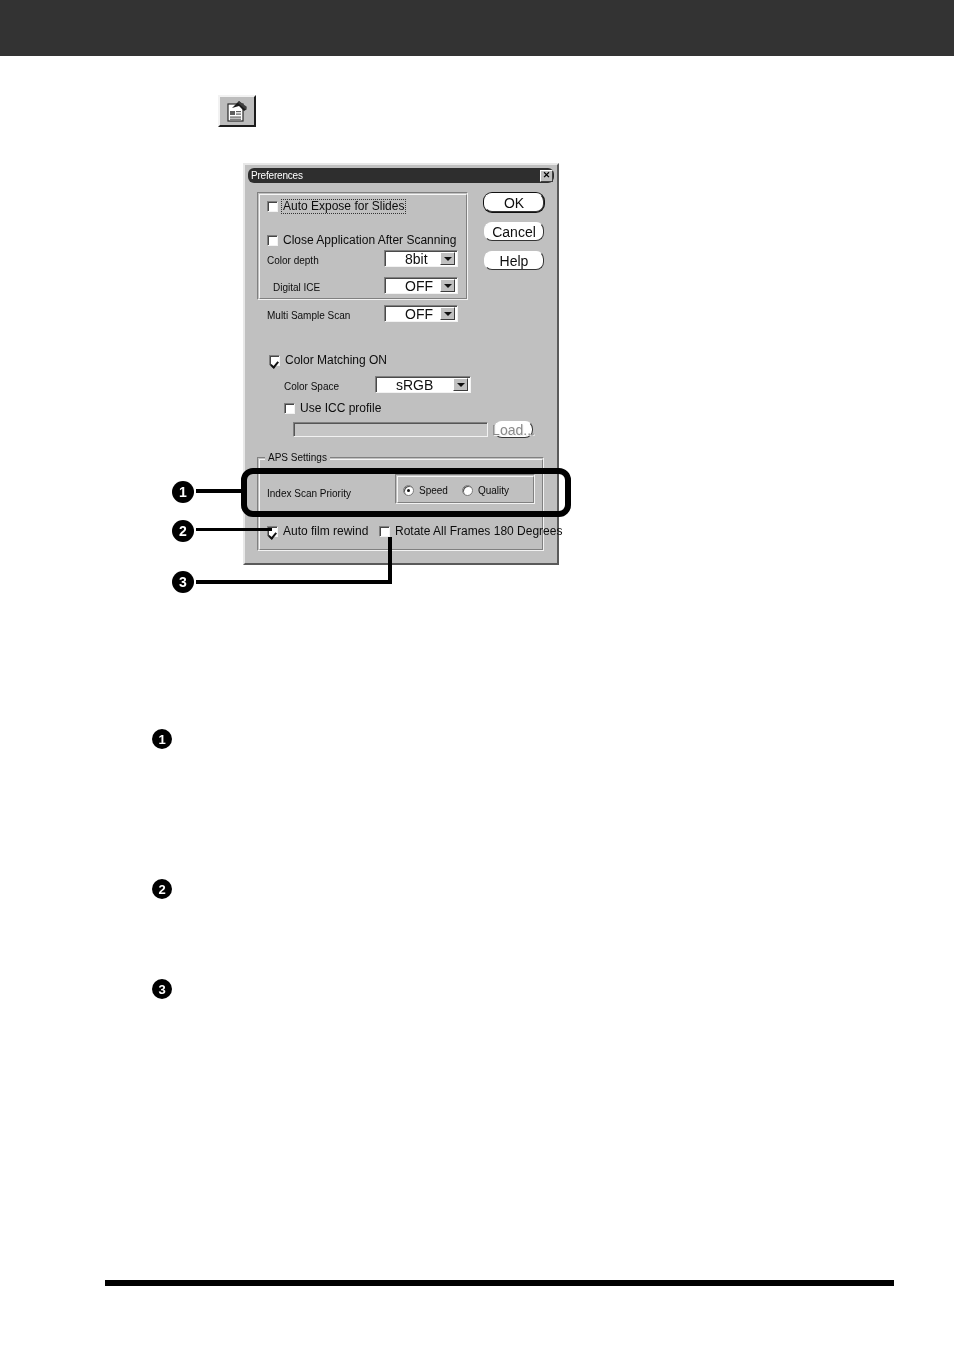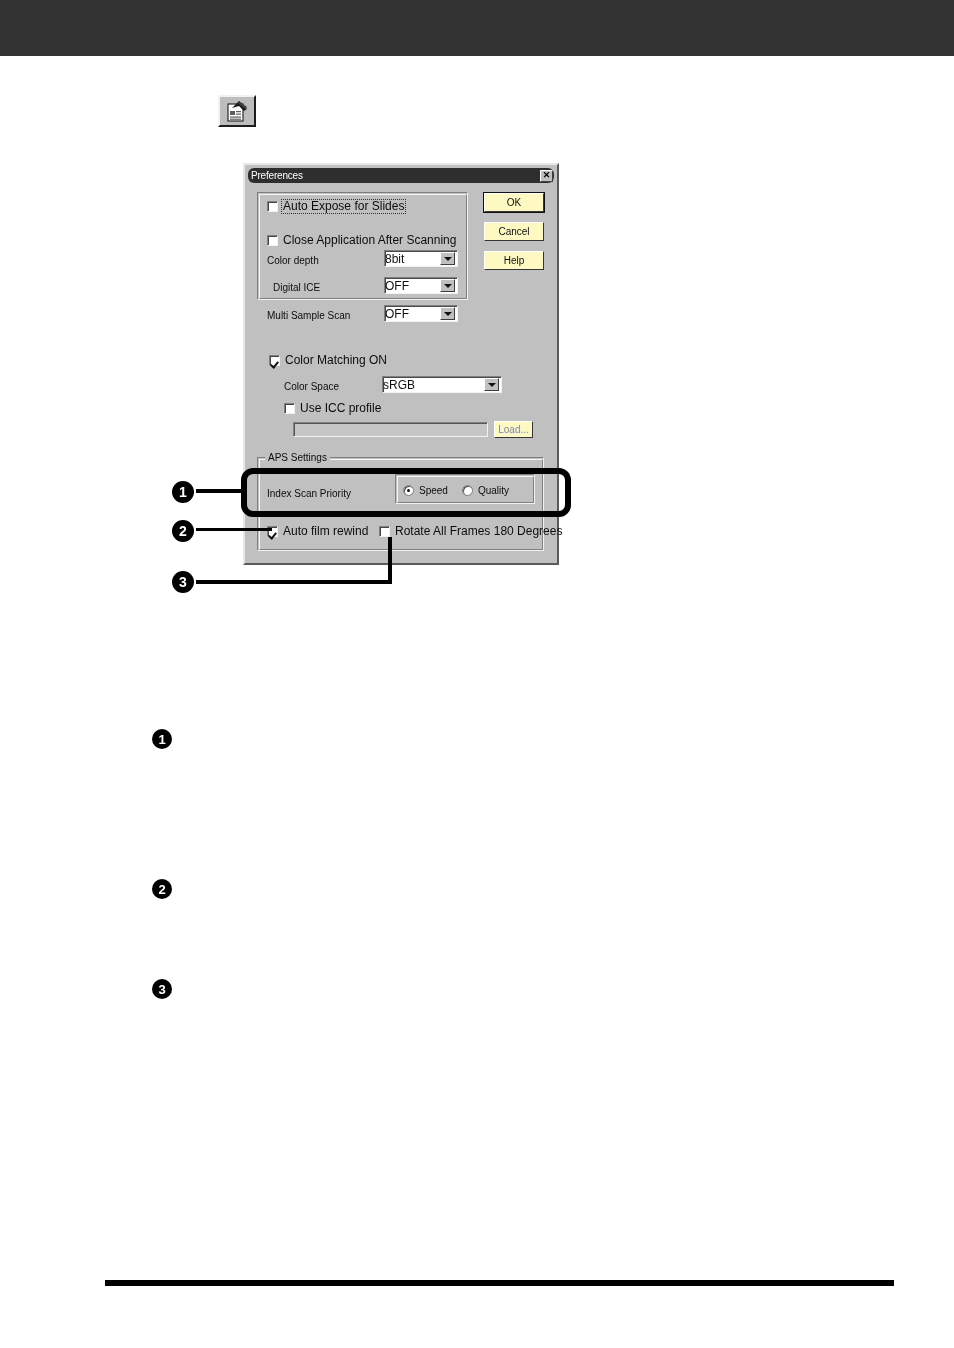--- a/index.html
+++ b/index.html
@@ -210,22 +210,22 @@
     border-left: 1px solid #808080;
     border-right: 1px solid #f2f2f2;
     border-bottom: 1px solid #f2f2f2;
     box-shadow: inset 1px 1px 0 #4a4a4a;
     box-sizing: border-box;
     display: flex;
     align-items: center;
   }
   .combo .val {
     flex: 1;
-    padding-left: 0;
-    font-size: 12px;
+    padding-left: 20px;
+    font-size: 14px;
     line-height: 12px;
     color: #101010;
     white-space: nowrap;
     overflow: hidden;
   }
   .combo .arrow {
     width: 15px; height: 13px;
     margin-right: 2px;
     background: #c0c0c0;
     border-top: 1px solid #ffffff;
@@ -255,31 +255,32 @@
     border-left: 1px solid #808080;
     border-right: 1px solid #f2f2f2;
     border-bottom: 1px solid #f2f2f2;
     box-shadow: inset 1px 1px 0 #565656;
     box-sizing: border-box;
   }
 
   
   .btn {
     position: absolute;
-    background: #fef9c3;
+    background: #ffffff;
     border-top: 1px solid #ffffff;
     border-left: 1px solid #ffffff;
     border-right: 1px solid #353535;
     border-bottom: 1px solid #353535;
     box-sizing: border-box;
     display: flex;
     align-items: center;
     justify-content: center;
-    font-size: 10px;
+    font-size: 14px;
     color: #0e0e0e;
+    border-radius: 8px;
   }
   .btn.default {
     box-shadow: 0 0 0 1px #111;
   }
   .btn.disabled { color: #8a8a8a; text-shadow: 1px 1px 0 #f0f0f0; }
 
   
   .bullet {
     position: absolute;
     width: 22px; height: 22px;
@@ -376,21 +377,21 @@
   <div class="btn" style="left:239px; top:57px; width:60px; height:19px;">Cancel</div>
   <div class="btn" style="left:239px; top:86px; width:60px; height:19px;">Help</div>
 
 
   <div class="cb" style="left:24px; top:190px;">
     <span class="box checked"></span>
     <span class="lbl">Color Matching ON</span>
   </div>
 
   <div class="lab" style="left:39px; top:216px;">Color Space</div>
-  <div class="combo" style="left:130px; top:211px; width:120px;margin-left:7px;">
+  <div class="combo" style="left:130px; top:211px; width:96px;">
     <span class="val">sRGB</span>
     <span class="arrow">
         <i></i>
       </span>
   </div>
 
   <div class="cb" style="left:39px; top:238px;">
     <span class="box"></span>
     <span class="lbl">Use ICC profile</span>
   </div>

